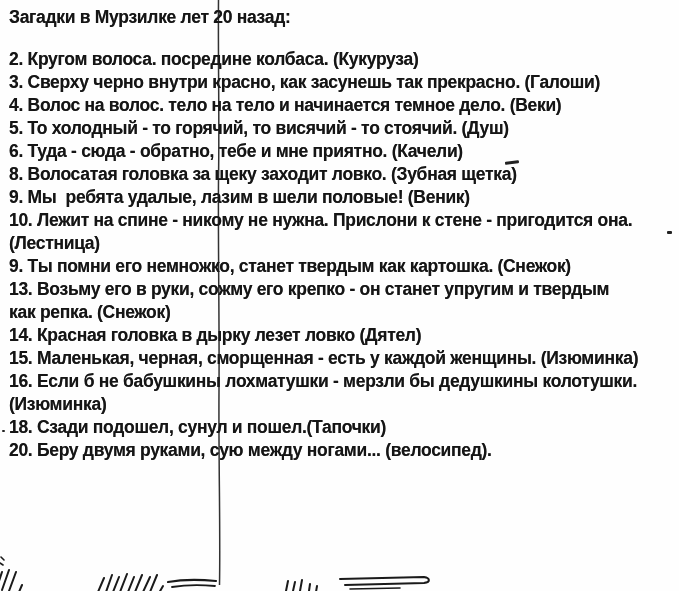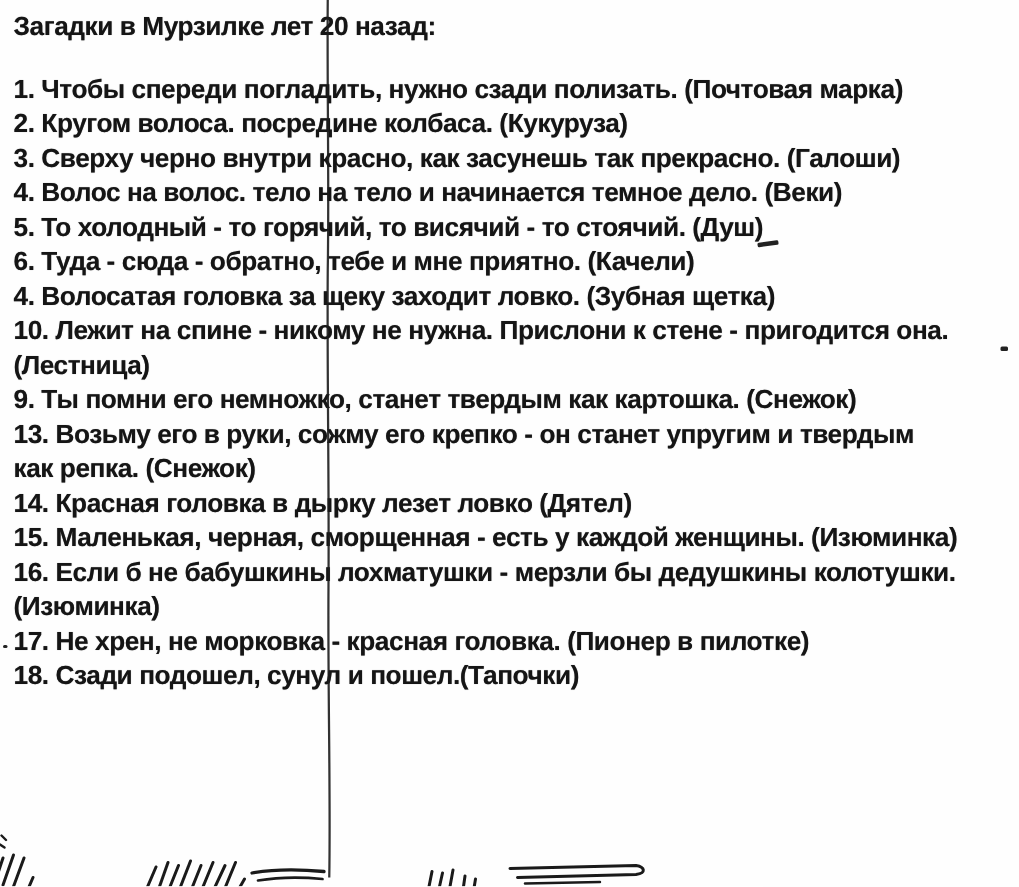--- a/index.html
+++ b/index.html
@@ -31,38 +31,38 @@
 </style>
 </head>
 <body>
 
 <div class="page">
 
   <div class="content">
     <div class="title">Загадки в Мурзилке лет 20 назад:</div>
     <div class="spacer"></div>
     <div>
-        <div class="line">1. Чтобы спереди погладить, нужно сзади полизать. (Почтовая марка)</div>
         <div class="line">2. Кругом волоса. посредине колбаса. (Кукуруза)</div>
         <div class="line">3. Сверху черно внутри красно, как засунешь так прекрасно. (Галоши)</div>
         <div class="line">4. Волос на волос. тело на тело и начинается темное дело. (Веки)</div>
         <div class="line">5. То холодный - то горячий, то висячий - то стоячий. (Душ)</div>
         <div class="line">6. Туда - сюда - обратно, тебе и мне приятно. (Качели)</div>
-        <div class="line">4. Волосатая головка за щеку заходит ловко. (Зубная щетка)</div>
+        <div class="line">8. Волосатая головка за щеку заходит ловко. (Зубная щетка)</div>
+        <div class="line">9. Мы  ребята удалые, лазим в шели половые! (Веник)</div>
         <div class="line">10. Лежит на спине - никому не нужна. Прислони к стене - пригодится она.</div>
         <div class="line">(Лестница)</div>
         <div class="line">9. Ты помни его немножко, станет твердым как картошка. (Снежок)</div>
         <div class="line">13. Возьму его в руки, сожму его крепко - он станет упругим и твердым</div>
         <div class="line">как репка. (Снежок)</div>
         <div class="line">14. Красная головка в дырку лезет ловко (Дятел)</div>
         <div class="line">15. Маленькая, черная, сморщенная - есть у каждой женщины. (Изюминка)</div>
         <div class="line">16. Если б не бабушкины лохматушки - мерзли бы дедушкины колотушки.</div>
         <div class="line">(Изюминка)</div>
-        <div class="line">17. Не хрен, не морковка - красная головка. (Пионер в пилотке)</div>
         <div class="line">18. Сзади подошел, сунул и пошел.(Тапочки)</div>
+        <div class="line">20. Беру двумя руками, сую между ногами... (велосипед).</div>
       </div>
   </div>
 
   <svg class="fold-line" width="679" height="591" viewBox="0 0 679 591">
     <path d="M218.5,0 C218,60 219.5,120 218.5,180 C218,250 219.5,320 219,390 C218.5,460 220.5,530 219.5,585" fill="none" stroke-width="1.5" opacity="0.9" stroke="#1c1c1c"></path>
   </svg>
 
   <svg class="scribbles" width="679" height="591" viewBox="0 0 679 591">
     <g fill="none" stroke-width="2" stroke-linecap="round" stroke="#1a1a1a">
 

